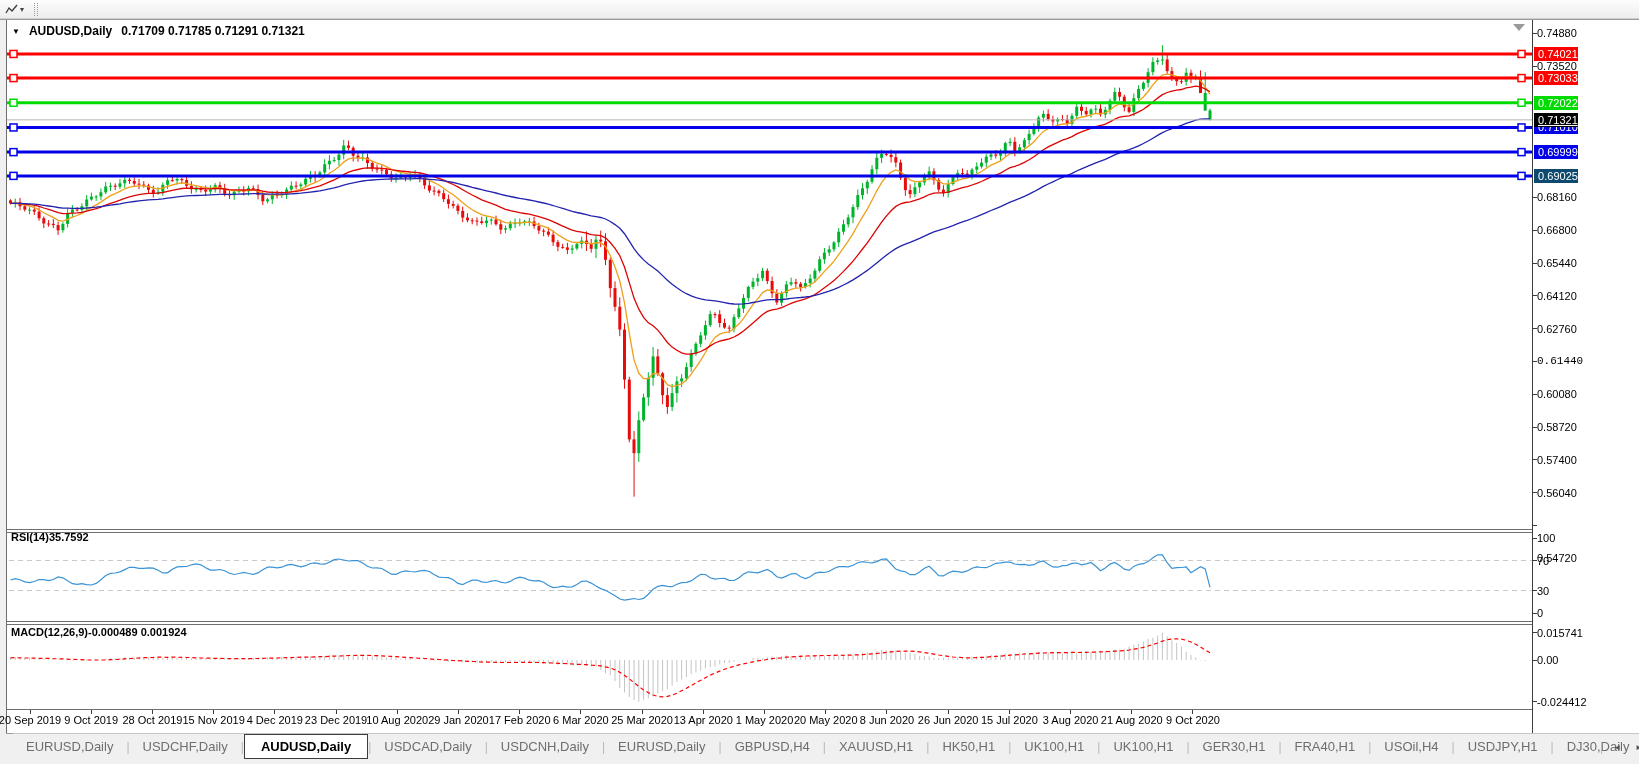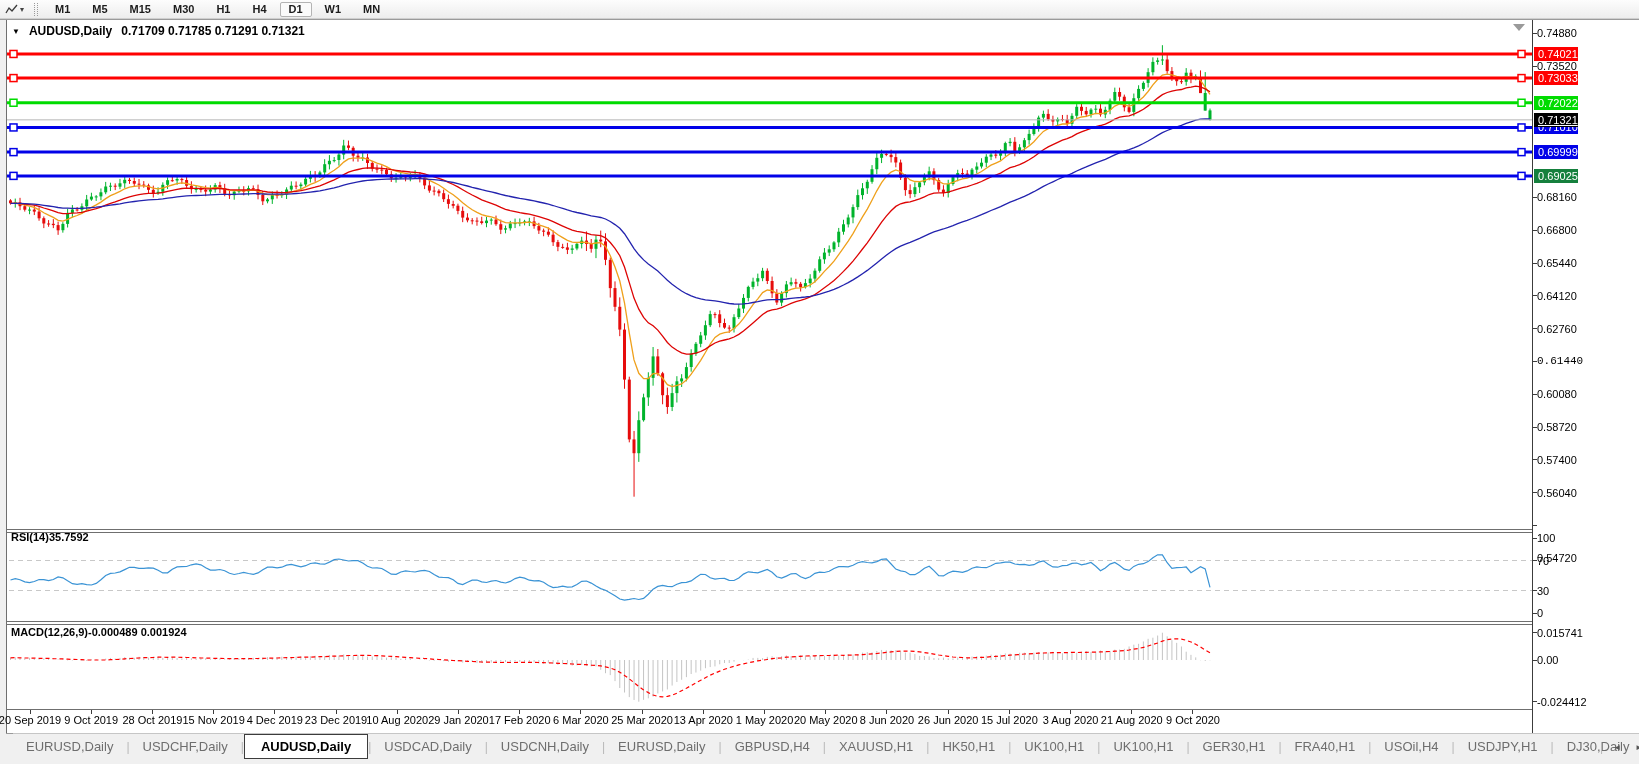--- a/index.html
+++ b/index.html
@@ -42,31 +42,20 @@
 <div class="screen">
 
   <div class="toolbar">
     <span class="tool-icon">
       <svg width="13" height="13" viewBox="0 0 13 13">
         <polyline points="1,10 4,5 7,8 12,2" fill="none" stroke="#3b3b3b" stroke-width="1.3"></polyline>
       </svg>
     </span>
     <span class="caret">▾</span>
     <span class="grip"></span>
-    <span id="tf-buttons" style="display:flex;align-items:center;gap:4px;">
-        <span class="tf-btn">M1</span>
-        <span class="tf-btn">M5</span>
-        <span class="tf-btn">M15</span>
-        <span class="tf-btn">M30</span>
-        <span class="tf-btn">H1</span>
-        <span class="tf-btn">H4</span>
-        <span class="tf-btn active">D1</span>
-        <span class="tf-btn">W1</span>
-        <span class="tf-btn">MN</span>
-      </span>
   </div>
 
   <svg id="chart-svg" width="1639" height="764">
       <rect x="6" y="20" width="1633" height="713" fill="#ffffff"></rect>
       <line x1="6.5" y1="20" x2="6.5" y2="733" stroke="#6f6f6f" stroke-width="1" shape-rendering="crispEdges"></line>
       <line x1="0" y1="19.5" x2="1639" y2="19.5" stroke="#9a9a9a" shape-rendering="crispEdges"></line>
       <line x1="1532.5" y1="20" x2="1532.5" y2="733" stroke="#3c3c3c" shape-rendering="crispEdges"></line>
       <line x1="6" y1="529.5" x2="1532" y2="529.5" stroke="#6f6f6f" shape-rendering="crispEdges"></line>
       <line x1="6" y1="532.5" x2="1532" y2="532.5" stroke="#6f6f6f" shape-rendering="crispEdges"></line>
       <line x1="6" y1="621.5" x2="1532" y2="621.5" stroke="#6f6f6f" shape-rendering="crispEdges"></line>
@@ -935,21 +924,21 @@
         <div class="tick-label" style="top: 387.19px;">0.60080</div>
         <div class="tick-label" style="top: 420.381px;">0.58720</div>
         <div class="tick-label" style="top: 452.595px;">0.57400</div>
         <div class="tick-label" style="top: 485.786px;">0.56040</div>
         <div class="tick-label" style="top: 518px; margin-top: 33px;">0.54720</div>
         <div class="level-label" style="top: 46.9637px; background: rgb(255, 0, 0);">0.74021</div>
         <div class="level-label" style="top: 71.0756px; background: rgb(255, 0, 0);">0.73033</div>
         <div class="level-label" style="top: 95.7488px; background: rgb(0, 220, 0);">0.72022</div>
         <div class="level-label" style="top: 120.446px; background: rgb(2, 2, 232);">0.71010</div>
         <div class="level-label" style="top: 145.12px; background: rgb(2, 2, 232);">0.69999</div>
-        <div class="level-label" style="top: 168.89px; background: #15803d; text-align: center;">0.69025</div>
+        <div class="level-label" style="top: 168.89px; background: #0c4a6e; text-align: center;">0.69025</div>
         <div class="level-label" style="top: 112.857px; background: #000000; text-decoration: underline;">0.71321</div>
         <div class="tick-label" style="top: 531px;">100</div>
         <div class="tick-label" style="top: 553.5px;">70</div>
         <div class="tick-label" style="top: 583.5px;">30</div>
         <div class="tick-label" style="top: 606px;">0</div>
         <div class="tick-label" style="top: 625.925px;">0.015741</div>
         <div class="tick-label" style="top: 653px;">0.00</div>
         <div class="tick-label" style="top: 694.989px;">-0.024412</div>
       </div>
     <div id="date-labels">

